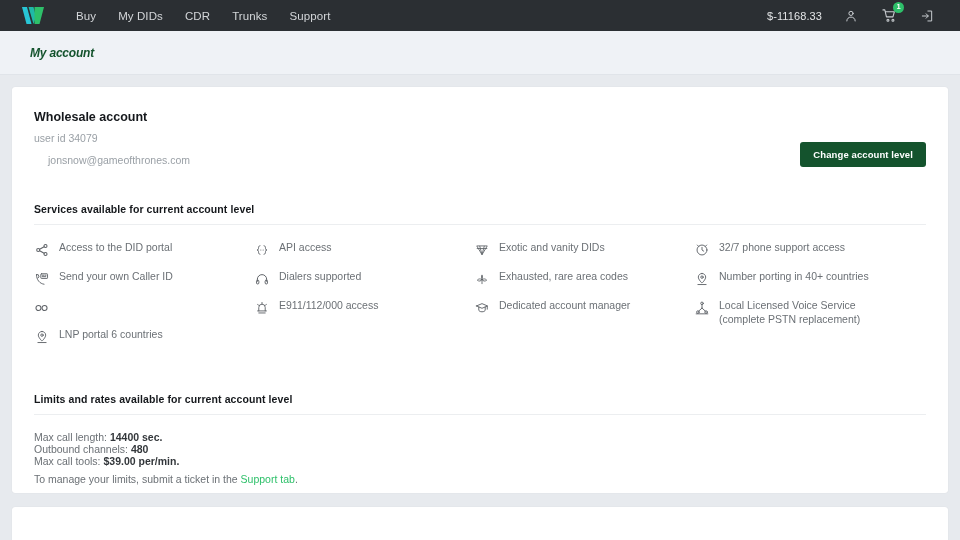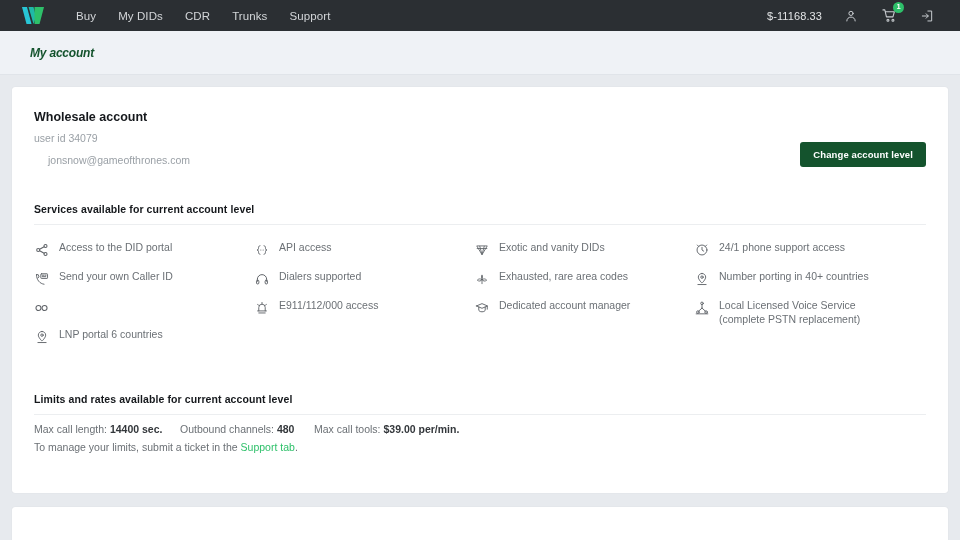--- a/index.html
+++ b/index.html
@@ -193,23 +193,24 @@
   .svc-label {
     font-size: 10.5px;
     color: #6b7075;
     line-height: 13.5px;
     max-width: 180px;
   }
 
   
   .limits-row {
     display: flex;
-    margin-top: 8px;
+    margin-top: 16px;
     font-size: 10.5px;
     color: #6b7075;
+    flex-direction: column;
   }
   .limit-item { white-space: nowrap; }
   .limit-item:nth-child(1) { width: 146px; }
   .limit-item:nth-child(2) { width: 134px; }
   .limit-val { font-weight: bold; color: #33373b; }
 
   .limits-note {
     margin-top: 6px;
     font-size: 10.5px;
     color: #6b7075;
@@ -405,21 +406,21 @@
 
       <div class="svc-col">
         <div class="svc-item">
           <span class="svc-icon">
             <svg width="14" height="14" viewBox="0 0 24 24" fill="none" stroke="currentColor" stroke-width="1.6" stroke-linecap="round" stroke-linejoin="round">
               <circle cx="12" cy="12" r="8.5"></circle>
               <path d="M12 7.5V12l3 2"></path>
               <path d="M4 3.5 6.5 6M20 3.5 17.5 6"></path>
             </svg>
           </span>
-          <span class="svc-label">24/1 phone support access</span>
+          <span class="svc-label">32/7 phone support access</span>
         </div>
         <div class="svc-item">
           <span class="svc-icon">
             <svg width="14" height="14" viewBox="0 0 24 24" fill="none" stroke="currentColor" stroke-width="1.6" stroke-linecap="round" stroke-linejoin="round">
               <path d="M12 2.5c-3.6 0-6.3 2.8-6.3 6.2 0 4.4 6.3 10.3 6.3 10.3s6.3-5.9 6.3-10.3c0-3.4-2.7-6.2-6.3-6.2z"></path>
               <circle cx="12" cy="8.8" r="2.1"></circle>
               <path d="M5 21.5h14"></path>
             </svg>
           </span>
           <span class="svc-label">Number porting in 40+ countries</span>

